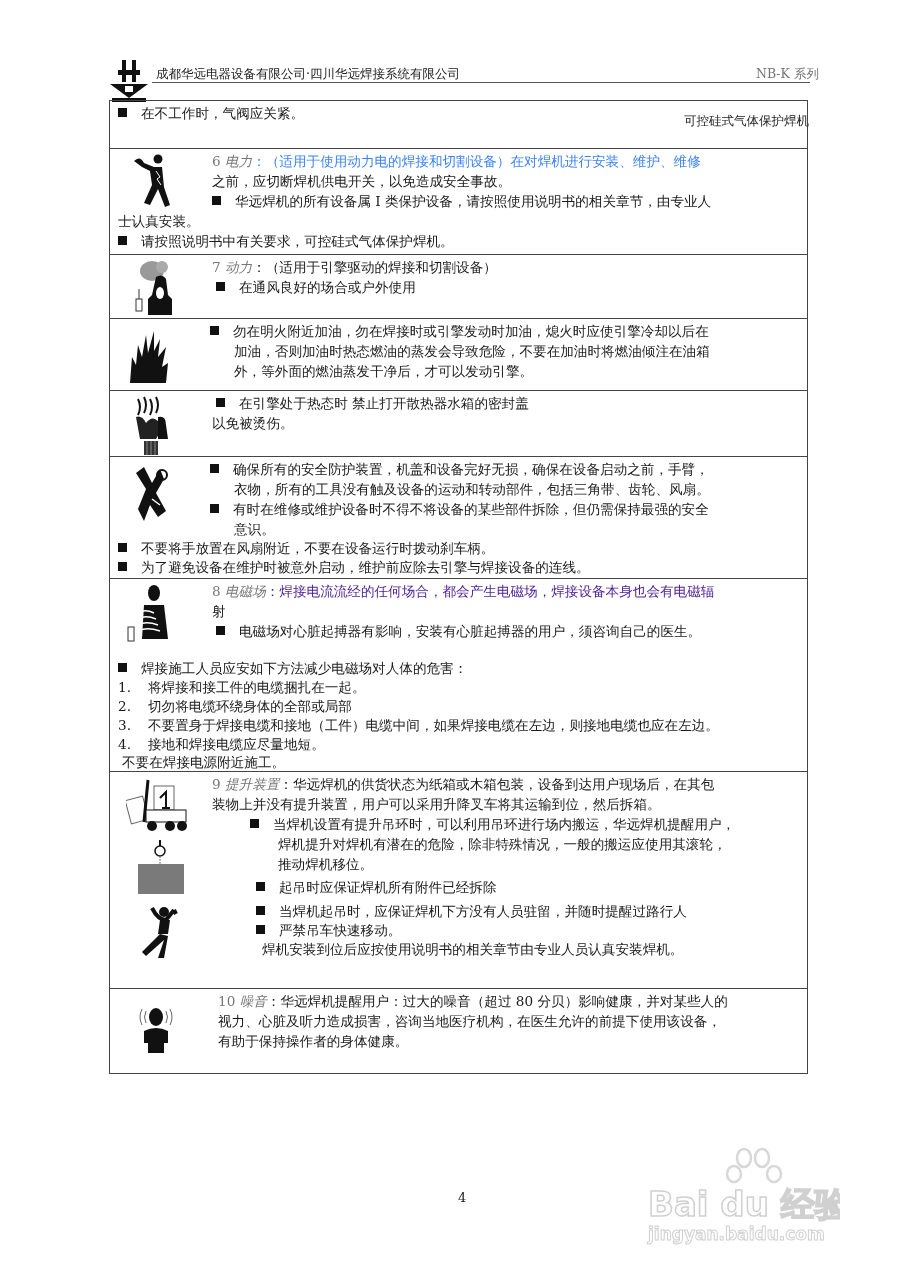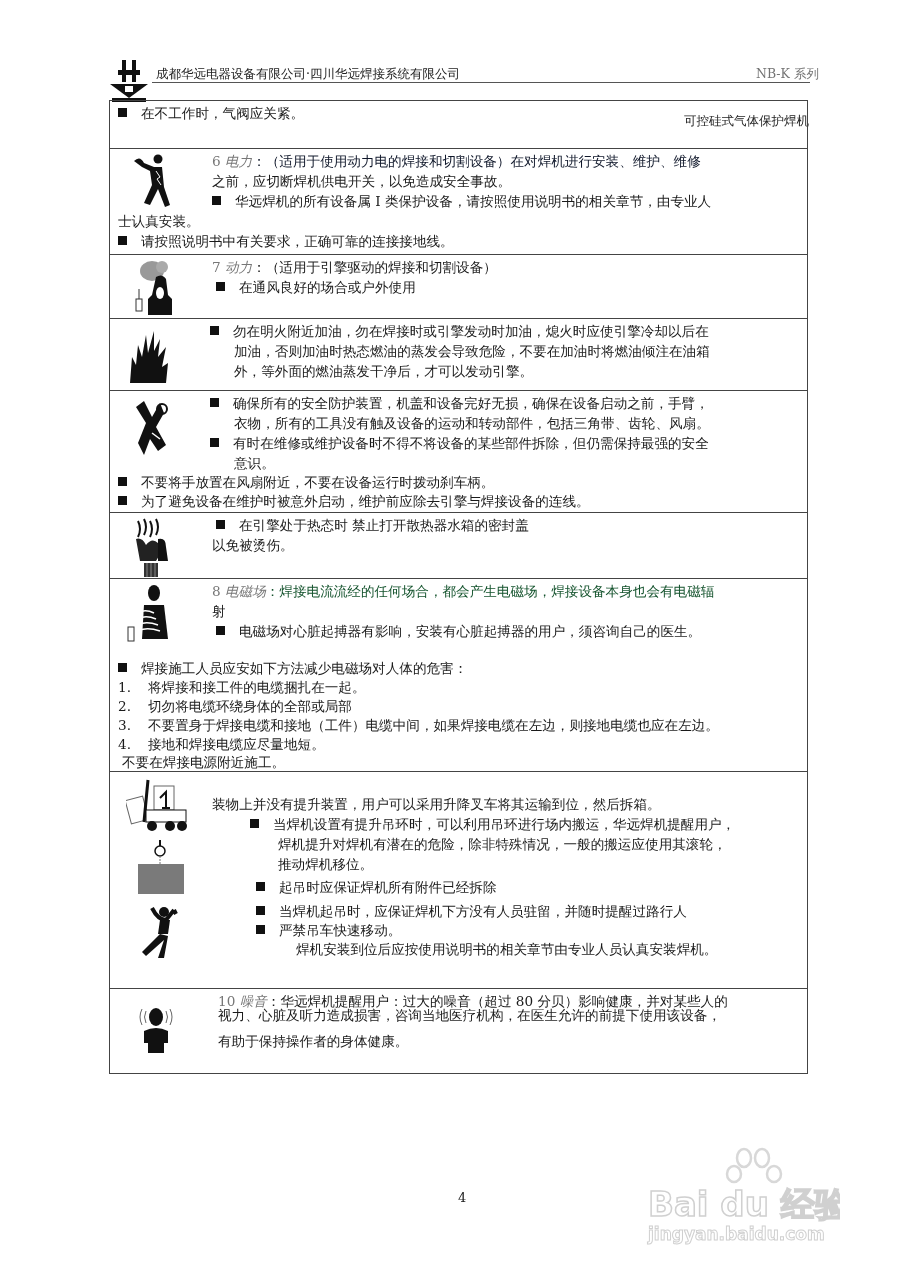--- a/index.html
+++ b/index.html
@@ -44,25 +44,25 @@
   <div class="row" style="height:47px">
     <div class="ln" style="left:8px;top:2px"><span class="bul"></span><span>在不工作时，气阀应关紧。</span></div>
   </div>
 
   <div class="row" style="height:106px">
     <svg class="icon" style="left:22px;top:4px;width:42px;height:58px" viewBox="0 0 42 58">
       <circle cx="26" cy="6" r="4.5" fill="#111"></circle>
       <path d="M2 8 Q8 2 12 10 L22 14 L30 14 L32 34 L38 52 L33 54 L26 36 L18 52 L12 50 L20 32 L18 18 L10 14 Z" fill="#111"></path>
       <path d="M24 18 L28 24 L25 26 L29 32" stroke="#fff" stroke-width="1" fill="none"></path>
     </svg>
-    <div class="ln sec" style="left:102px;top:2px"><span>6</span> <i>电力</i><span style="color:#0f172a">：（适用于使用动力电的焊接和切割设备）在对焊机进行安装、维护、维修</span></div>
+    <div class="ln sec" style="left:102px;top:2px"><span>6</span> <i>电力</i><span style="color:#3b82f6">：（适用于使用动力电的焊接和切割设备）在对焊机进行安装、维护、维修</span></div>
     <div class="ln" style="left:102px;top:22px">之前，应切断焊机供电开关，以免造成安全事故。</div>
     <div class="ln" style="left:102px;top:42px"><span class="bul"></span><span>华远焊机的所有设备属 I 类保护设备，请按照使用说明书的相关章节，由专业人</span></div>
     <div class="ln" style="left:8px;top:62px">士认真安装。</div>
-    <div class="ln" style="left:8px;top:82px"><span class="bul"></span><span>请按照说明书中有关要求，正确可靠的连接接地线。</span></div>
+    <div class="ln" style="left:8px;top:82px"><span class="bul"></span><span>请按照说明书中有关要求，可控硅式气体保护焊机。</span></div>
   </div>
 
   <div class="row" style="height:64px">
     <svg class="icon" style="left:22px;top:4px;width:44px;height:56px" viewBox="0 0 44 56">
       <ellipse cx="20" cy="12" rx="12" ry="10" fill="#999"></ellipse>
       <ellipse cx="30" cy="8" rx="6" ry="6" fill="#aaa"></ellipse>
       <path d="M24 18 Q30 14 34 20 L36 36 L40 40 L40 56 L16 56 L16 40 L20 36 Z" fill="#111"></path>
       <ellipse cx="28" cy="34" rx="4" ry="6" fill="#fff"></ellipse>
       <rect x="4" y="40" width="6" height="12" fill="none" stroke="#333"></rect>
       <line x1="7" y1="30" x2="7" y2="40" stroke="#333"></line>
@@ -73,56 +73,56 @@
 
   <div class="row" style="height:72px">
     <svg class="icon" style="left:18px;top:8px;width:42px;height:56px" viewBox="0 0 42 56">
       <path d="M2 56 L4 30 L8 38 L10 18 L14 30 L18 8 L20 26 L26 4 L26 24 L32 12 L30 30 L38 20 L34 40 L40 36 L38 56 Z" fill="#111"></path>
     </svg>
     <div class="ln" style="left:100px;top:2px"><span class="bul"></span><span>勿在明火附近加油，勿在焊接时或引擎发动时加油，熄火时应使引擎冷却以后在</span></div>
     <div class="ln" style="left:124px;top:22px">加油，否则加油时热态燃油的蒸发会导致危险，不要在加油时将燃油倾注在油箱</div>
     <div class="ln" style="left:124px;top:42px">外，等外面的燃油蒸发干净后，才可以发动引擎。</div>
   </div>
 
+  <div class="row" style="height:66px">
+    <svg class="icon" style="left:22px;top:4px;width:40px;height:62px" viewBox="0 0 40 62">
+      <path d="M6 4 Q10 12 6 20 M12 2 Q16 10 12 18 M18 4 Q22 12 18 20 M24 2 Q28 10 24 18" stroke="#111" stroke-width="2" fill="none"></path>
+      <path d="M4 22 Q10 20 14 28 Q20 20 26 26 L30 34 L24 44 L8 44 Z" fill="#222"></path>
+      <path d="M26 22 Q34 20 34 30 L36 44 L26 44 Z" fill="#111"></path>
+      <rect x="12" y="46" width="14" height="14" fill="#333"></rect>
+      <line x1="15" y1="46" x2="15" y2="60" stroke="#888"></line>
+        <line x1="19" y1="46" x2="19" y2="60" stroke="#888"></line>
+        <line x1="23" y1="46" x2="23" y2="60" stroke="#888"></line>
+    </svg>
+    <div class="ln" style="left:106px;top:2px"><span class="bul"></span><span>在引擎处于热态时 禁止打开散热器水箱的密封盖</span></div>
+    <div class="ln" style="left:102px;top:22px">以免被烫伤。</div>
+  </div>
+
   <div class="row" style="height:122px">
     <svg class="icon" style="left:22px;top:8px;width:40px;height:58px" viewBox="0 0 40 58">
       <path d="M4 8 L14 24 L6 44 L12 56 L18 40 L26 52 L34 46 L24 28 L32 14 L28 4 L20 18 L12 2 Z" fill="#111"></path>
       <circle cx="30" cy="10" r="5" fill="none" stroke="#111" stroke-width="2"></circle>
       <path d="M20 34 L28 40" stroke="#fff" stroke-width="1.5"></path>
     </svg>
     <div class="ln" style="left:100px;top:2px"><span class="bul"></span><span>确保所有的安全防护装置，机盖和设备完好无损，确保在设备启动之前，手臂，</span></div>
     <div class="ln" style="left:124px;top:22px">衣物，所有的工具没有触及设备的运动和转动部件，包括三角带、齿轮、风扇。</div>
     <div class="ln" style="left:100px;top:42px"><span class="bul"></span><span>有时在维修或维护设备时不得不将设备的某些部件拆除，但仍需保持最强的安全</span></div>
     <div class="ln" style="left:124px;top:62px">意识。</div>
     <div class="ln" style="left:8px;top:81px"><span class="bul"></span><span>不要将手放置在风扇附近，不要在设备运行时拨动刹车柄。</span></div>
     <div class="ln" style="left:8px;top:100px"><span class="bul"></span><span>为了避免设备在维护时被意外启动，维护前应除去引擎与焊接设备的连线。</span></div>
   </div>
 
-  <div class="row" style="height:66px">
-    <svg class="icon" style="left:22px;top:4px;width:40px;height:62px" viewBox="0 0 40 62">
-      <path d="M6 4 Q10 12 6 20 M12 2 Q16 10 12 18 M18 4 Q22 12 18 20 M24 2 Q28 10 24 18" stroke="#111" stroke-width="2" fill="none"></path>
-      <path d="M4 22 Q10 20 14 28 Q20 20 26 26 L30 34 L24 44 L8 44 Z" fill="#222"></path>
-      <path d="M26 22 Q34 20 34 30 L36 44 L26 44 Z" fill="#111"></path>
-      <rect x="12" y="46" width="14" height="14" fill="#333"></rect>
-      <line x1="15" y1="46" x2="15" y2="60" stroke="#888"></line>
-        <line x1="19" y1="46" x2="19" y2="60" stroke="#888"></line>
-        <line x1="23" y1="46" x2="23" y2="60" stroke="#888"></line>
-    </svg>
-    <div class="ln" style="left:106px;top:2px"><span class="bul"></span><span>在引擎处于热态时 禁止打开散热器水箱的密封盖</span></div>
-    <div class="ln" style="left:102px;top:22px">以免被烫伤。</div>
-  </div>
-
   <div class="row" style="height:193px">
     <svg class="icon" style="left:16px;top:4px;width:46px;height:60px" viewBox="0 0 46 60">
       <ellipse cx="28" cy="10" rx="6" ry="8" fill="#111"></ellipse>
       <path d="M18 22 L38 22 L42 56 L16 56 Z" fill="#111"></path>
       <path d="M6 34 Q16 24 28 30 M6 40 Q16 30 30 36 M6 46 Q16 36 32 42 M6 52 Q16 42 34 48" stroke="#fff" stroke-width="1.5" fill="none"></path>
       <rect x="2" y="44" width="6" height="14" fill="none" stroke="#333"></rect>
     </svg>
-    <div class="ln sec" style="left:102px;top:2px"><span>8</span> <i>电磁场</i><span style="color:#14532d">：焊接电流流经的任何场合，都会产生电磁场，焊接设备本身也会有电磁辐</span></div>
+    <div class="ln sec" style="left:102px;top:2px"><span>8</span> <i>电磁场</i><span style="color:#4c1d95">：焊接电流流经的任何场合，都会产生电磁场，焊接设备本身也会有电磁辐</span></div>
     <div class="ln" style="left:102px;top:22px">射</div>
     <div class="ln" style="left:106px;top:42px"><span class="bul"></span><span>电磁场对心脏起搏器有影响，安装有心脏起搏器的用户，须咨询自己的医生。</span></div>
     <div class="ln" style="left:8px;top:79px"><span class="bul"></span><span>焊接施工人员应安如下方法减少电磁场对人体的危害：</span></div>
     <div class="ln" style="left:8px;top:98px"><span style="display:inline-block;width:30px">1.</span><span>将焊接和接工件的电缆捆扎在一起。</span></div>
     <div class="ln" style="left:8px;top:117px"><span style="display:inline-block;width:30px">2.</span><span>切勿将电缆环绕身体的全部或局部</span></div>
     <div class="ln" style="left:8px;top:136px"><span style="display:inline-block;width:30px">3.</span><span>不要置身于焊接电缆和接地（工件）电缆中间，如果焊接电缆在左边，则接地电缆也应在左边。</span></div>
     <div class="ln" style="left:8px;top:155px"><span style="display:inline-block;width:30px">4.</span><span>接地和焊接电缆应尽量地短。</span></div>
     <div class="ln" style="left:12px;top:173px">不要在焊接电源附近施工。</div>
   </div>
 
@@ -142,38 +142,39 @@
       <circle cx="24" cy="11" r="5" fill="none" stroke="#111" stroke-width="1.5"></circle>
       <line x1="24" y1="16" x2="24" y2="24" stroke="#777" stroke-dasharray="2,1"></line>
       <rect x="2" y="24" width="46" height="30" fill="#7a7a7a"></rect>
     </svg>
     <svg class="icon" style="left:28px;top:132px;width:48px;height:56px" viewBox="0 0 48 56">
       <circle cx="26" cy="8" r="5" fill="#111"></circle>
       <path d="M14 4 Q20 16 28 16 L36 6 M36 6 L38 10" stroke="#111" stroke-width="4" fill="none"></path>
       <path d="M22 16 L32 16 L30 30 L20 30 Z" fill="#111"></path>
       <path d="M22 30 L4 48 L8 52 L26 36 L20 54 L26 54 L30 32 Z" fill="#111"></path>
     </svg>
+    <div class="ln sec" style="left:102px;top:2px"><span>9</span> <i>提升装置</i><span style="color:#1a1a1a">：华远焊机的供货状态为纸箱或木箱包装，设备到达用户现场后，在其包</span></div>
     <div class="ln" style="left:102px;top:22px">装物上并没有提升装置，用户可以采用升降叉车将其运输到位，然后拆箱。</div>
     <div class="ln" style="left:140px;top:42px"><span class="bul"></span><span>当焊机设置有提升吊环时，可以利用吊环进行场内搬运，华远焊机提醒用户，</span></div>
     <div class="ln" style="left:168px;top:62px">焊机提升对焊机有潜在的危险，除非特殊情况，一般的搬运应使用其滚轮，</div>
     <div class="ln" style="left:168px;top:82px">推动焊机移位。</div>
     <div class="ln" style="left:146px;top:105px"><span class="bul"></span><span>起吊时应保证焊机所有附件已经拆除</span></div>
     <div class="ln" style="left:146px;top:129px"><span class="bul"></span><span>当焊机起吊时，应保证焊机下方没有人员驻留，并随时提醒过路行人</span></div>
     <div class="ln" style="left:146px;top:148px"><span class="bul"></span><span>严禁吊车快速移动。</span></div>
-    <div class="ln" style="left:186px;top:167px">焊机安装到位后应按使用说明书的相关章节由专业人员认真安装焊机。</div>
+    <div class="ln" style="left:152px;top:167px">焊机安装到位后应按使用说明书的相关章节由专业人员认真安装焊机。</div>
   </div>
 
   <div class="row" style="height:85px">
     <svg class="icon" style="left:26px;top:14px;width:40px;height:50px" viewBox="0 0 40 50">
       <path d="M6 6 Q2 14 6 22 M34 6 Q38 14 34 22 M10 8 Q7 14 10 20 M30 8 Q33 14 30 20" stroke="#666" fill="none"></path>
       <ellipse cx="20" cy="14" rx="7" ry="9" fill="#111"></ellipse>
       <path d="M8 28 Q20 22 32 28 L32 40 L28 40 L28 50 L12 50 L12 40 L8 40 Z" fill="#111"></path>
     </svg>
     <div class="ln sec" style="left:108px;top:2px"><span>10</span> <i>噪音</i><span style="color:#1a1a1a">：华远焊机提醒用户：过大的噪音（超过 80 分贝）影响健康，并对某些人的</span></div>
-    <div class="ln" style="left:108px;top:16px">视力、心脏及听力造成损害，咨询当地医疗机构，在医生允许的前提下使用该设备，</div>
+    <div class="ln" style="left:108px;top:22px">视力、心脏及听力造成损害，咨询当地医疗机构，在医生允许的前提下使用该设备，</div>
     <div class="ln" style="left:108px;top:42px">有助于保持操作者的身体健康。</div>
   </div>
 </div>
 
 <div class="abs pageno">4</div>
 <svg class="abs wm" viewBox="0 0 200 110">
   <g fill="none" stroke="#d8d8d8" stroke-width="2.5">
     <ellipse cx="104" cy="18" rx="7" ry="9"></ellipse>
       <ellipse cx="122" cy="18" rx="7" ry="9"></ellipse>
     <ellipse cx="94" cy="34" rx="7" ry="8"></ellipse>

